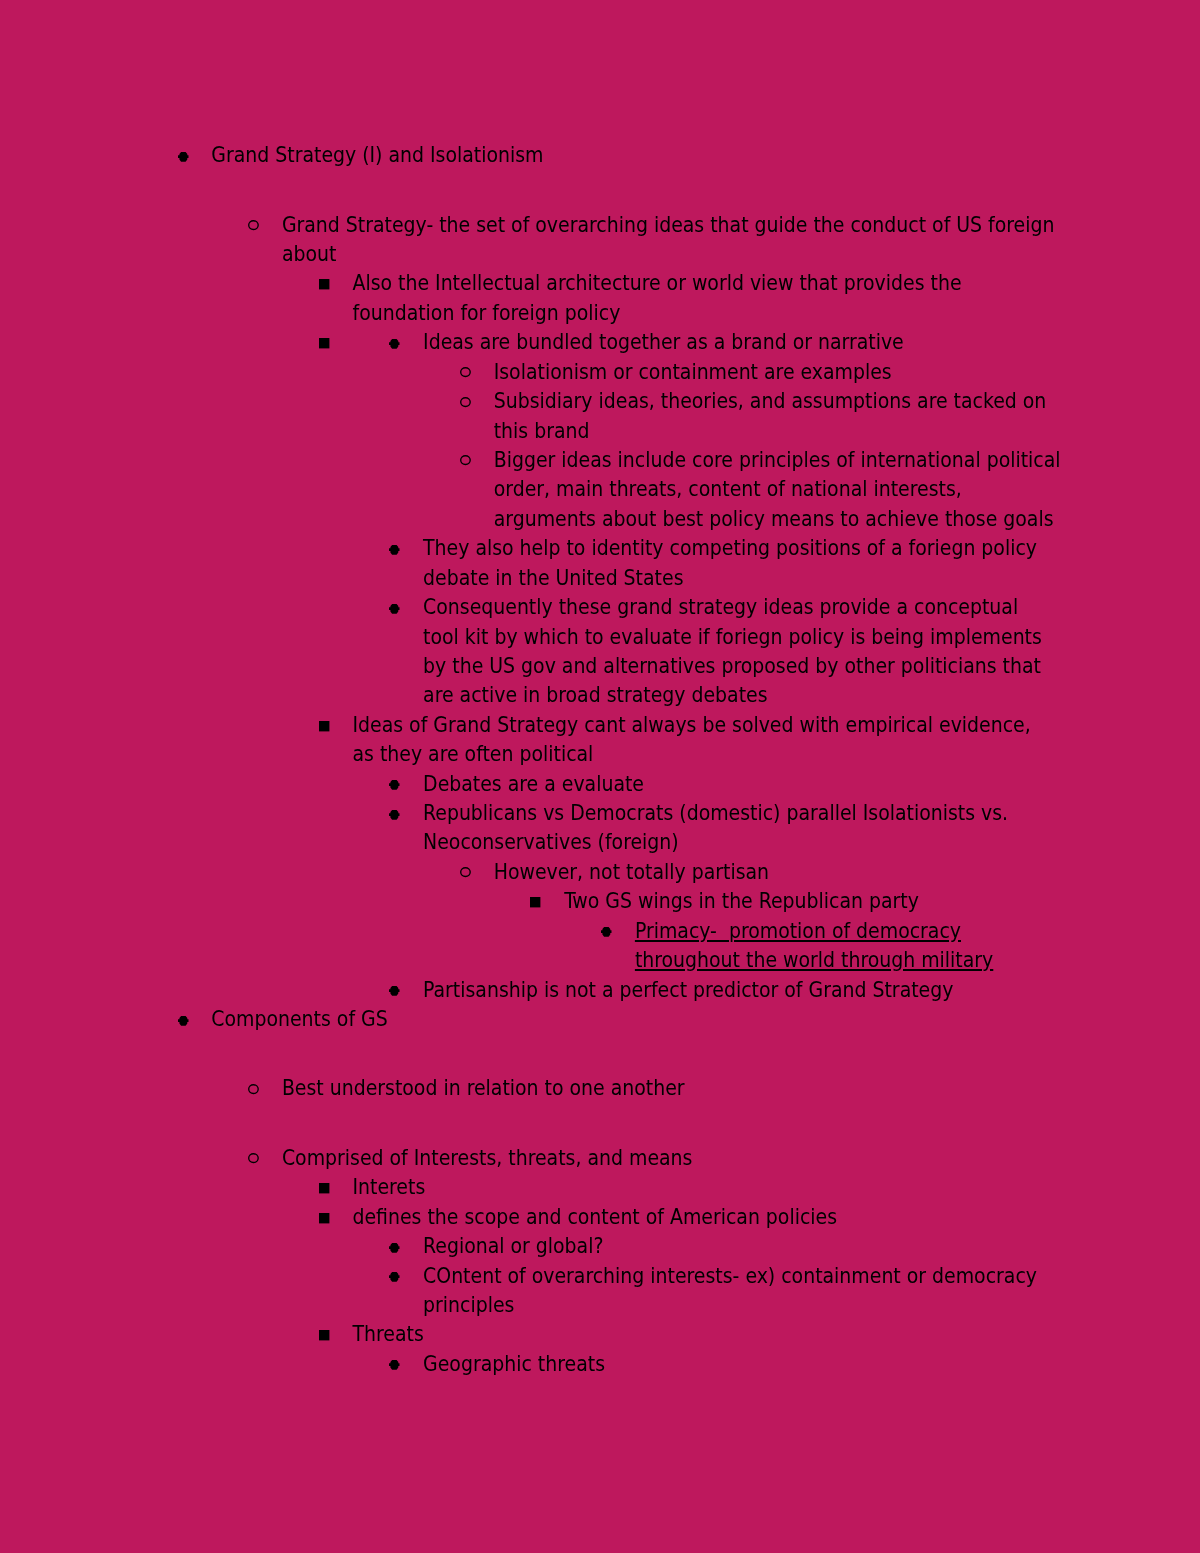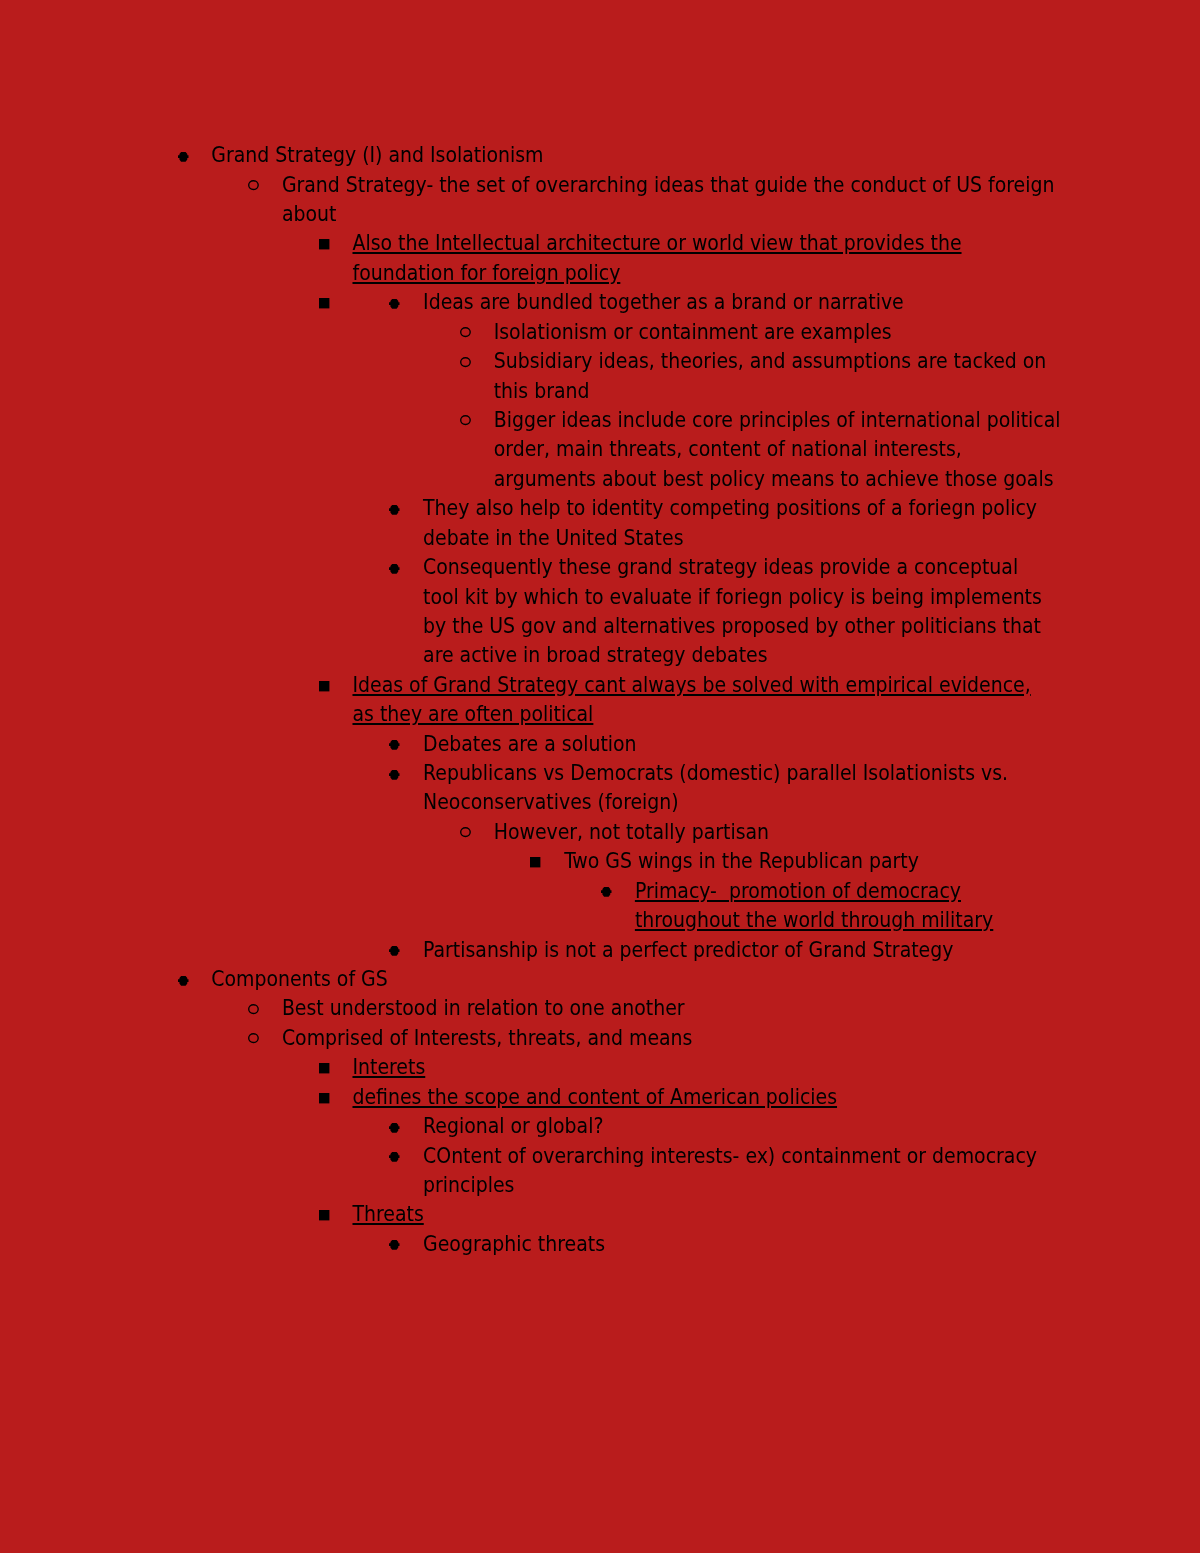--- a/index.html
+++ b/index.html
@@ -1,30 +1,30 @@
 <!DOCTYPE html>
 <html><head>
 <meta charset="utf-8">
 <title>Grand Strategy (I) and Isolationism — notes</title>
 <style>
   html,body{margin:0;padding:0;background:#ffffff;}
   body{width:1200px;height:1553px;overflow:hidden;}
-  #page{position:relative;width:1200px;height:1553px;background:#b91c1c;}
+  #page{position:relative;width:1200px;height:1553px;background:#be185d;}
   #outline{position:absolute;left:141.2px;top:141.2px;width:917.6px;
            margin:0;padding:0;list-style:none;
            font-family:"DejaVu Sans",sans-serif;font-stretch:condensed;
            font-size:21px;line-height:29.42px;color:#000000;
            -webkit-font-smoothing:antialiased;text-rendering:optimizeLegibility;}
   .li{position:relative;list-style:none;}
   .bullet{position:absolute;display:block;}
   .txt{display:block;}
   .ln{display:block;white-space:pre;}
   .lvl1{padding-left:70.1px;}
-  .lvl2{padding-left:140.7px;}
-  .lvl3{padding-left:211.3px;text-decoration:underline;}
+  .lvl2{padding-left:140.7px;margin-top:40px;}
+  .lvl3{padding-left:211.3px;}
   .lvl4{padding-left:281.9px;}
   .lvl5{padding-left:352.5px;}
   .lvl6{padding-left:423.1px;}
   .lvl7{padding-left:493.7px;text-decoration:underline;}
   .lvl1>.bullet{left:36.4px;}
   .lvl2>.bullet{left:107.0px;}
   .lvl3>.bullet{left:177.6px;}
   .lvl4>.bullet{left:248.0px;}
   .lvl5>.bullet{left:318.6px;}
   .lvl6>.bullet{left:389.2px;}
@@ -156,21 +156,21 @@
           <span class="ln">as they are often political</span>
         </span>
       </li>
     <li class="li lvl4">
         <span class="bullet bullet-disc">
           <svg width="11" height="10" viewBox="0 0 11 10" aria-hidden="true">
             <path d="M3.1 0 H7.6 L9.3 1.9 V3.2 H10.5 V6.0 H9.3 V7.6 L7.6 9.7 H3.1 L1.4 7.6 V6.0 H0 V3.2 H1.4 V1.9 Z" fill="#000"></path>
           </svg>
         </span>
         <span class="txt">
-          <span class="ln">Debates are a solution</span>
+          <span class="ln">Debates are a evaluate</span>
         </span>
       </li>
     <li class="li lvl4">
         <span class="bullet bullet-disc">
           <svg width="11" height="10" viewBox="0 0 11 10" aria-hidden="true">
             <path d="M3.1 0 H7.6 L9.3 1.9 V3.2 H10.5 V6.0 H9.3 V7.6 L7.6 9.7 H3.1 L1.4 7.6 V6.0 H0 V3.2 H1.4 V1.9 Z" fill="#000"></path>
           </svg>
         </span>
         <span class="txt">
           <span class="ln">Republicans vs Democrats (domestic) parallel Isolationists vs.</span>

